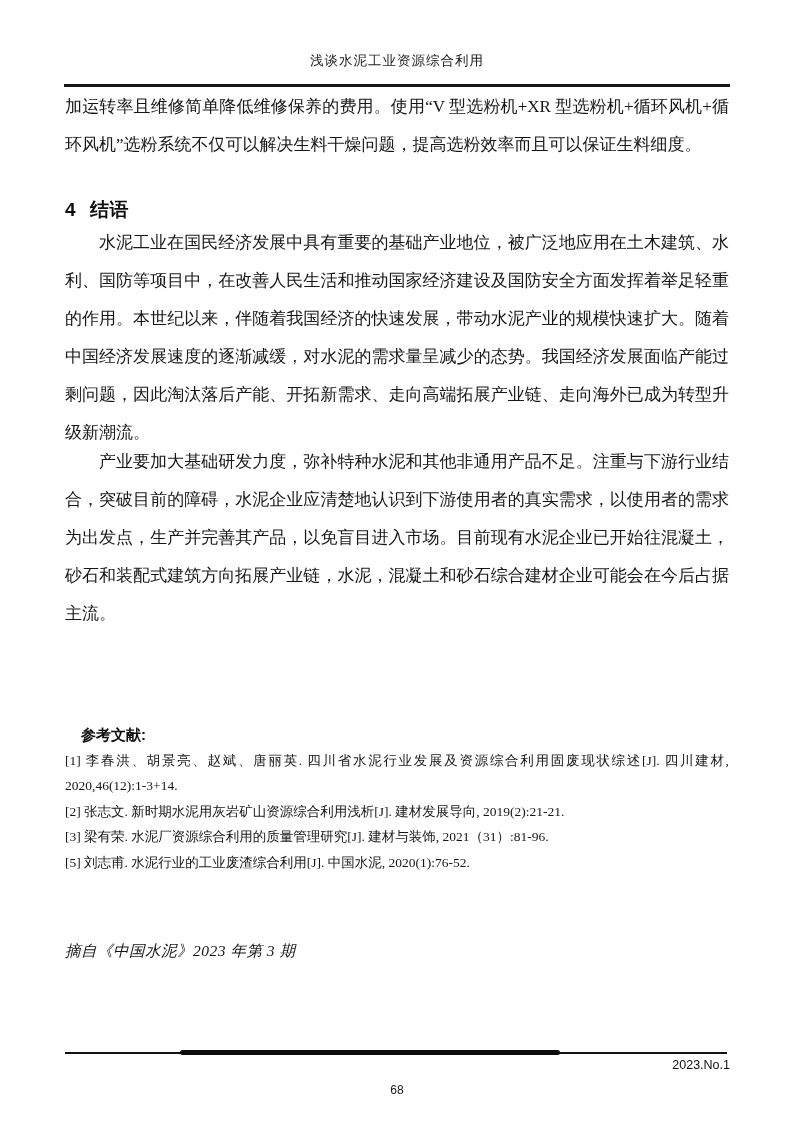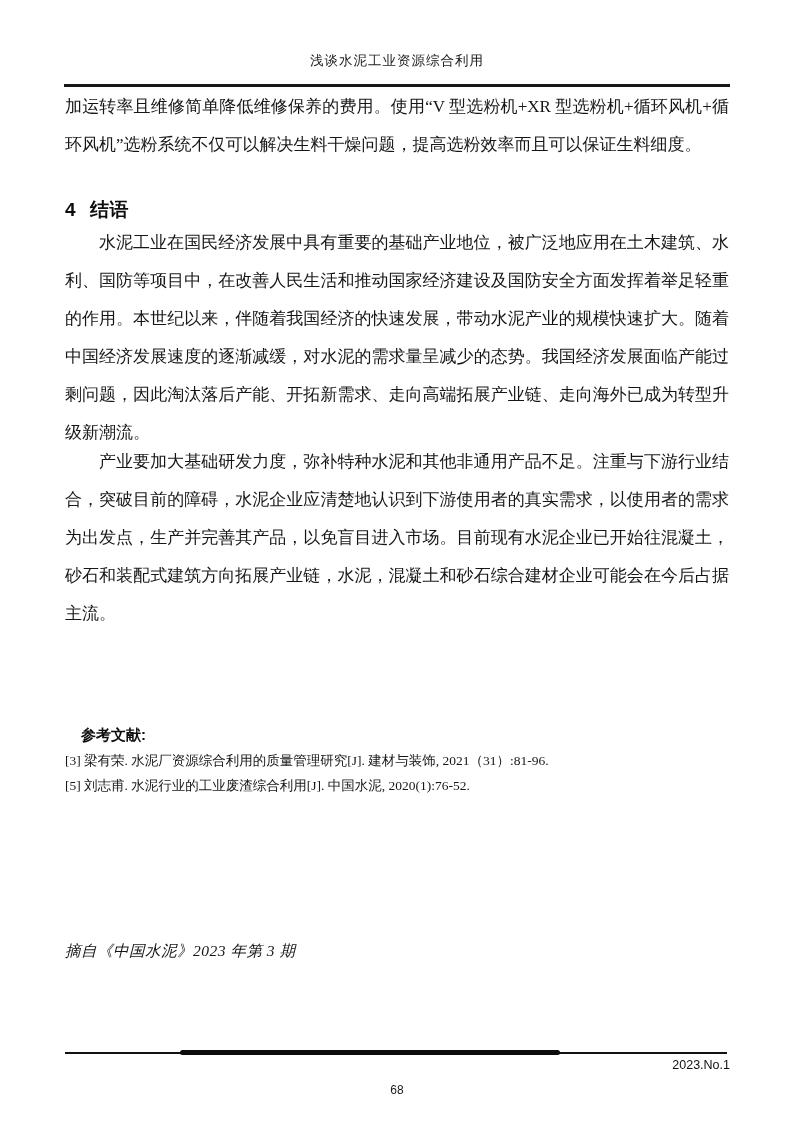--- a/index.html
+++ b/index.html
@@ -120,20 +120,22 @@
 
   <div class="section-heading">
     <span class="sec-num">4</span><span>结语</span>
   </div>
 
   <div class="body-block para-2">产业要加大基础研发力度，弥补特种水泥和其他非通用产品不足。注重与下游行业结合，突破目前的障碍，水泥企业应清楚地认识到下游使用者的真实需求，以使用者的需求为出发点，生产并完善其产品，以免盲目进入市场。目前现有水泥企业已开始往混凝土，砂石和装配式建筑方向拓展产业链，水泥，混凝土和砂石综合建材企业可能会在今后占据主流。</div>
   <div class="body-block para-1">水泥工业在国民经济发展中具有重要的基础产业地位，被广泛地应用在土木建筑、水利、国防等项目中，在改善人民生活和推动国家经济建设及国防安全方面发挥着举足轻重的作用。本世纪以来，伴随着我国经济的快速发展，带动水泥产业的规模快速扩大。随着中国经济发展速度的逐渐减缓，对水泥的需求量呈减少的态势。我国经济发展面临产能过剩问题，因此淘汰落后产能、开拓新需求、走向高端拓展产业链、走向海外已成为转型升级新潮流。</div>
 
   <div class="ref-label">参考文献:</div>
   <div class="ref-list">
+    <p class="ref-item">[1] 李春洪、胡景亮、赵斌、唐丽英. 四川省水泥行业发展及资源综合利用固废现状综述[J]. 四川建材, 2020,46(12):1-3+14.</p>
+    <p class="ref-item">[2] 张志文. 新时期水泥用灰岩矿山资源综合利用浅析[J]. 建材发展导向, 2019(2):21-21.</p>
     <p class="ref-item">[3] 梁有荣. 水泥厂资源综合利用的质量管理研究[J]. 建材与装饰, 2021（31）:81-96.</p>
     <p class="ref-item">[5] 刘志甫. 水泥行业的工业废渣综合利用[J]. 中国水泥, 2020(1):76-52.</p>
   </div>
 
   <div class="excerpt-note">摘自《中国水泥》2023 年第 3 期</div>
 
   <div class="footer-rule"></div>
   <div class="footer-rule-heavy"></div>
   <div class="footer-page-number">68</div>
   <div class="footer-issue">2023.No.1</div>

